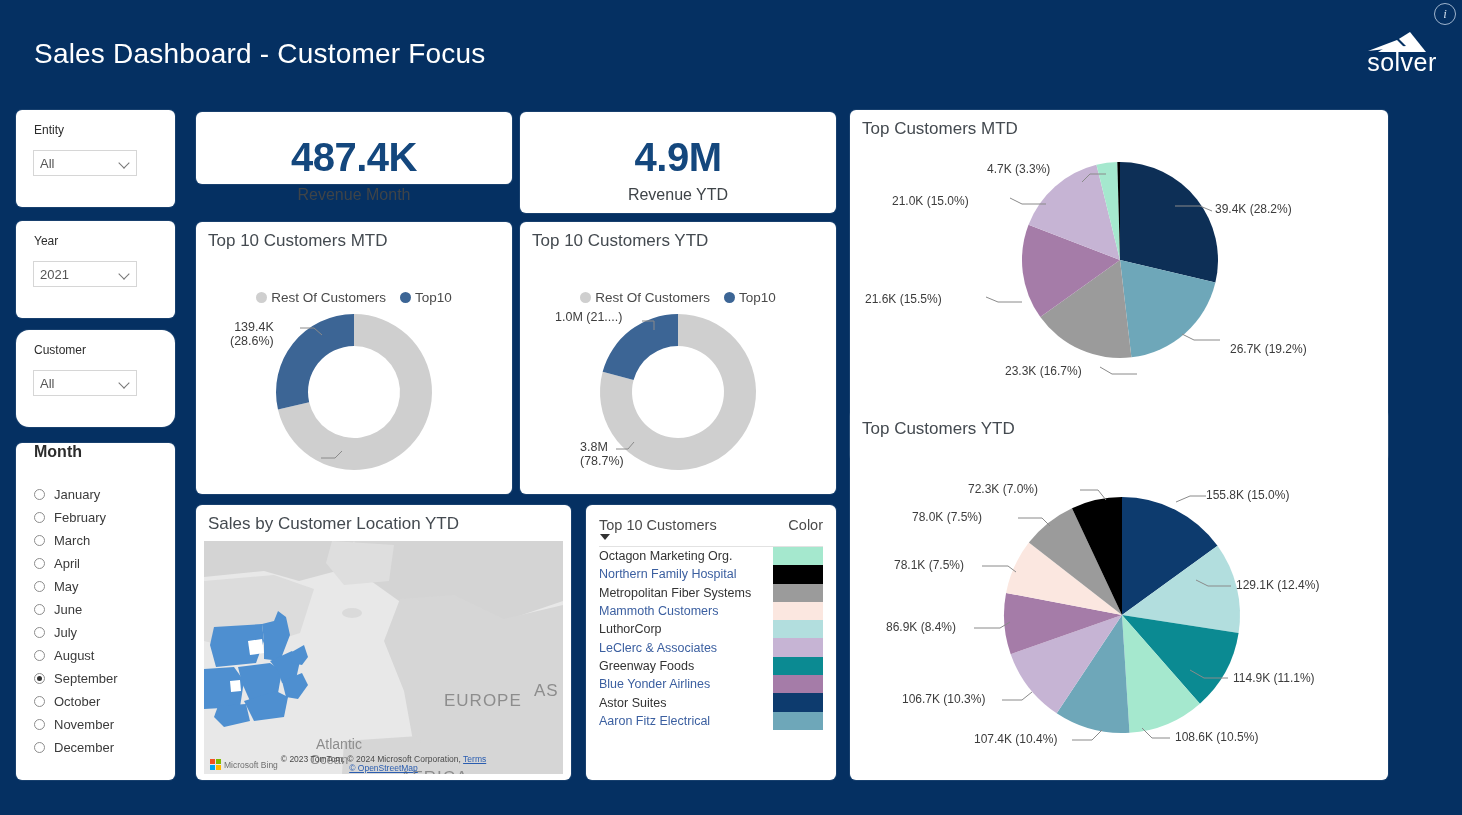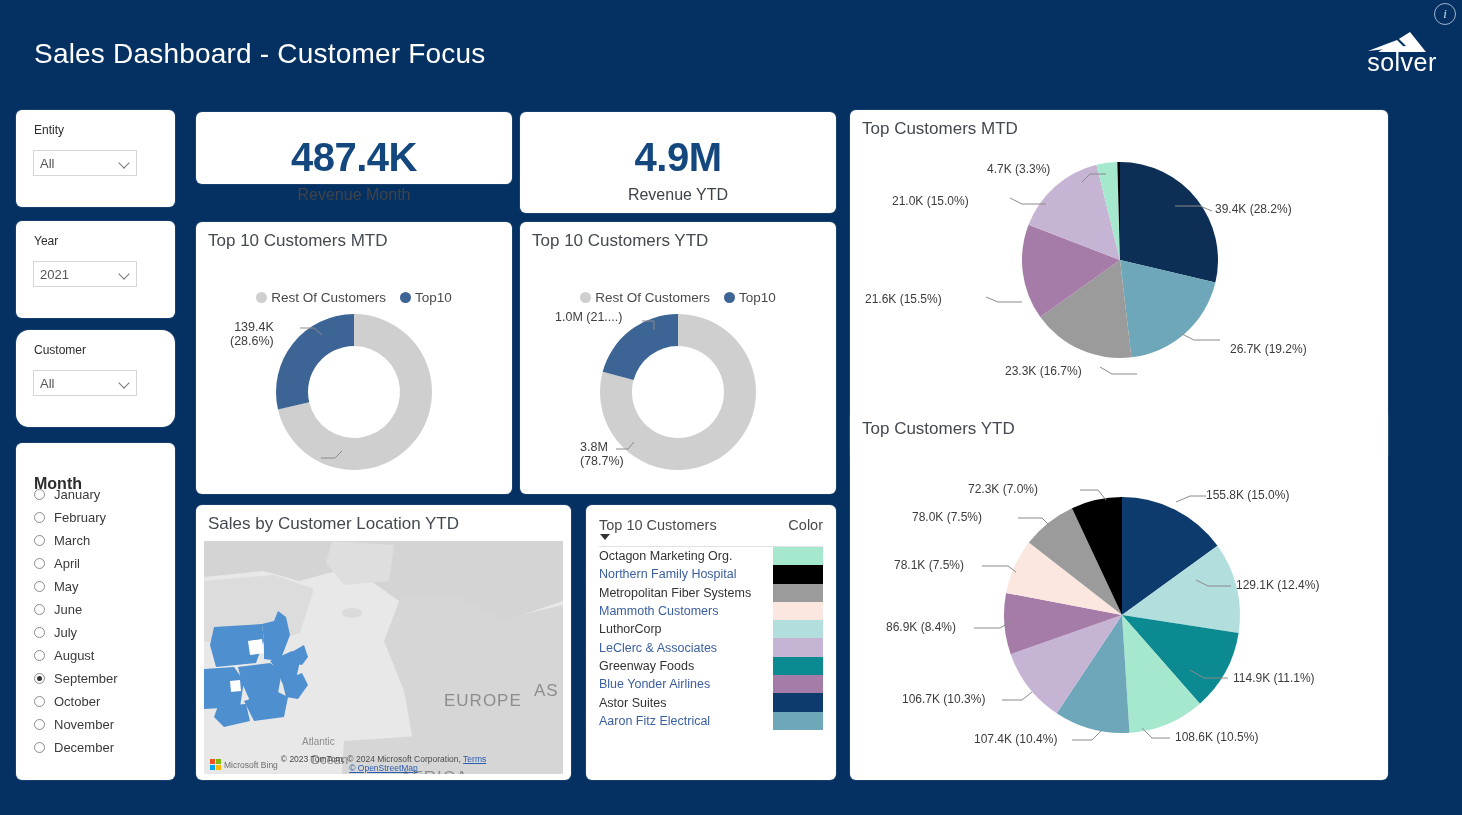--- a/index.html
+++ b/index.html
@@ -57,21 +57,21 @@
   .chev { width: 11px; height: 11px; position: relative; }
   .chev::before {
     content: ""; position: absolute; left: 1px; top: 1px;
     width: 7px; height: 7px; border-right: 1.3px solid #777;
     border-bottom: 1.3px solid #777; transform: rotate(45deg);
   }
 
   
   .month-head {
     font-size: 16px; font-weight: bold; color: #2c2c2c;
-    position: absolute; left: 18px; top: 32px;
+    position: absolute; left: 18px; top: 0;
   }
   .month-list { position: absolute; left: 18px; top: 40px; width: 140px; }
   .month-row {
     display: flex; align-items: center; height: 23px;
     font-size: 13px; color: #3b3b3b;
   }
   .radio {
     width: 11px; height: 11px; border-radius: 50%;
     border: 1.2px solid #8d8d8d; margin-right: 9px;
     position: relative; flex: none; background: #fff;
@@ -345,21 +345,21 @@
         <path fill="#4e8fd0" d="M66 120 L88 110 L96 120 L92 138 L78 142 L74 130 Z"></path>
         <path fill="#4e8fd0" d="M40 160 L72 150 L84 156 L80 176 L50 180 Z"></path>
         <path fill="#4e8fd0" d="M14 165 L42 163 L46 180 L20 186 L10 176 Z"></path>
         <path fill="#4e8fd0" d="M78 140 L98 132 L104 144 L94 158 L82 156 Z"></path>
         <path fill="#4e8fd0" d="M86 112 L100 104 L104 116 L98 124 L88 122 Z"></path>
         <path fill="#ffffff" d="M44 100 L58 98 L60 112 L46 114 Z"></path>
         <path fill="#ffffff" d="M26 140 L36 139 L37 150 L27 151 Z"></path>
       </svg>
       <div class="map-label" style="left:200px;top:150px;font-size:17px;margin-left:40px;">EUROPE</div>
       <div class="map-label" style="left:330px;top:140px;font-size:17px;">AS</div>
-      <div class="map-label" style="left:98px;top:195px;font-size:10px;letter-spacing:0;">Atlantic</div>
+      <div class="map-label" style="left:112px;top:195px;font-size:14px;letter-spacing:0;">Atlantic</div>
       <div class="map-label" style="left:106px;top:211px;font-size:13px;letter-spacing:0;">Ocean</div>
       <div class="map-label" style="left:196px;top:227px;font-size:17px;">AFRICA</div>
 
       <div class="attrib">
         <span>© 2023 TomTom, © 2024 Microsoft Corporation,</span>
         <a href="#">Terms</a>
       </div>
       <div class="osm">
         <a href="#">© OpenStreetMap</a>
       </div>

